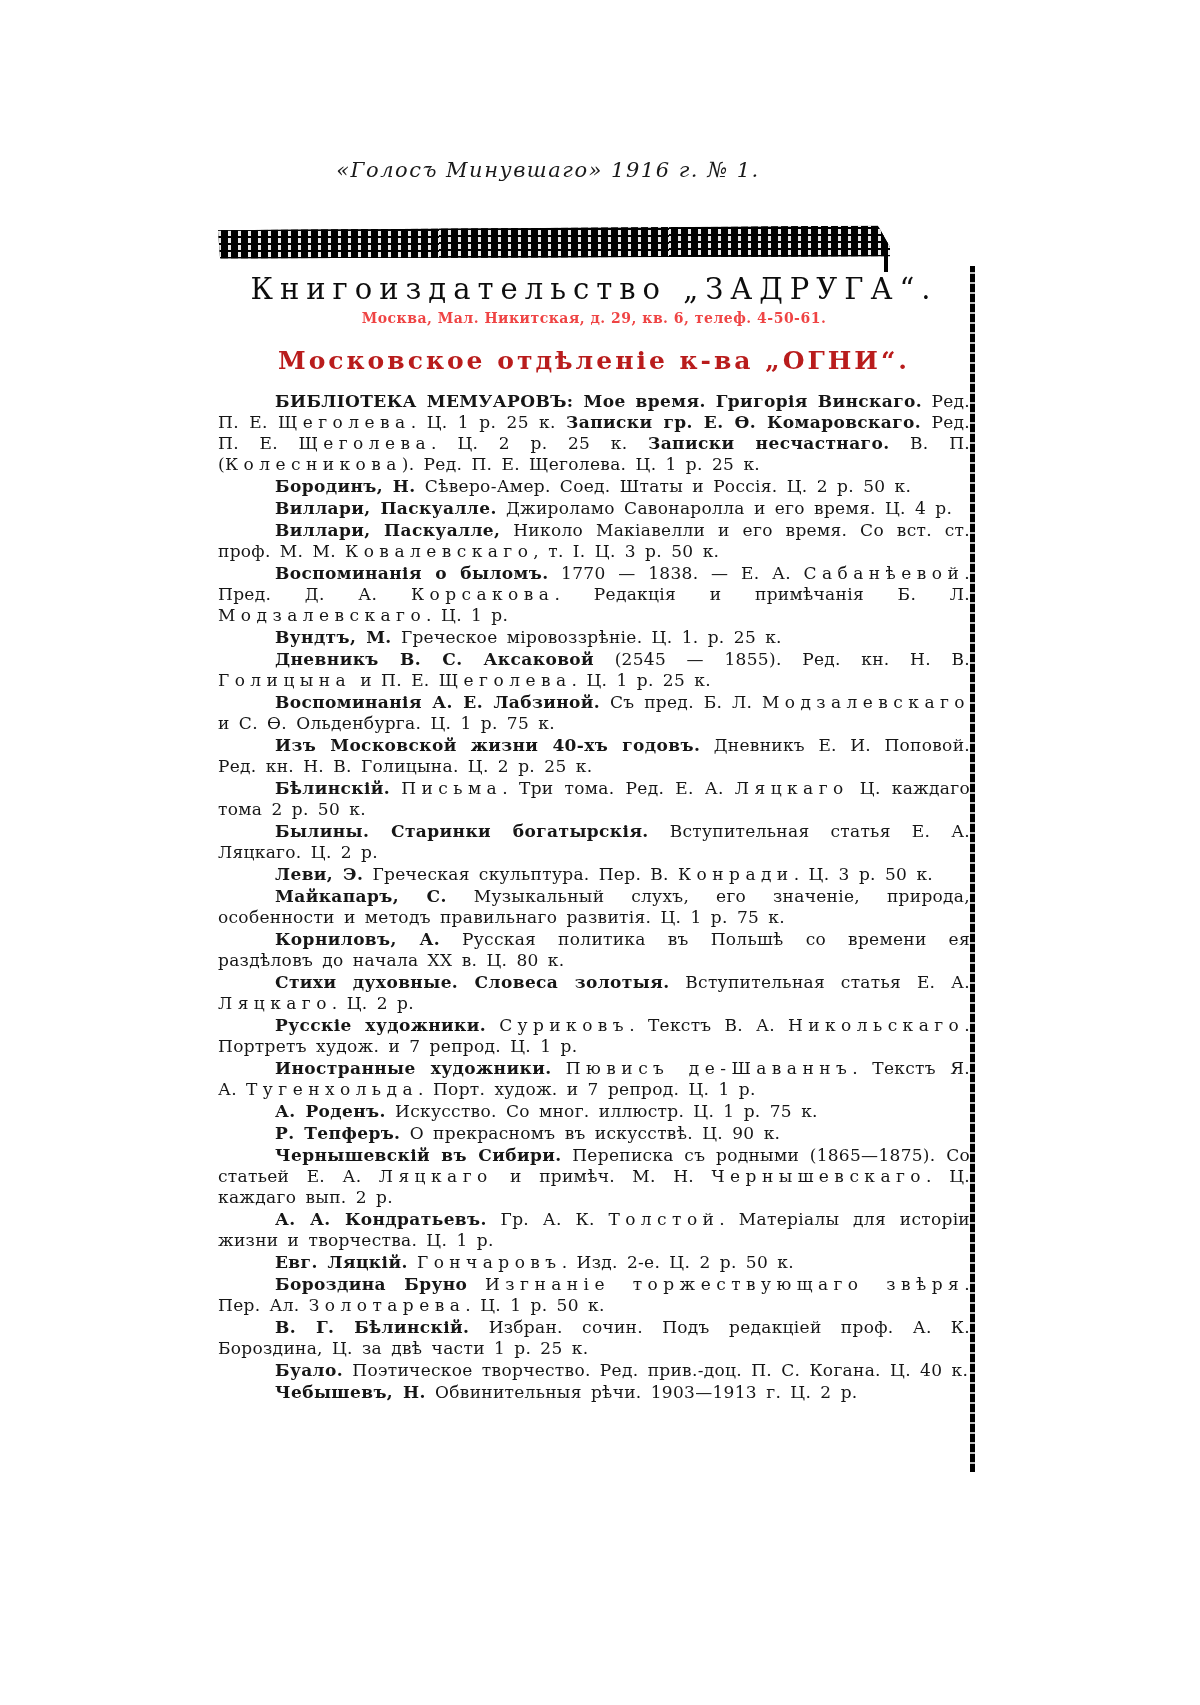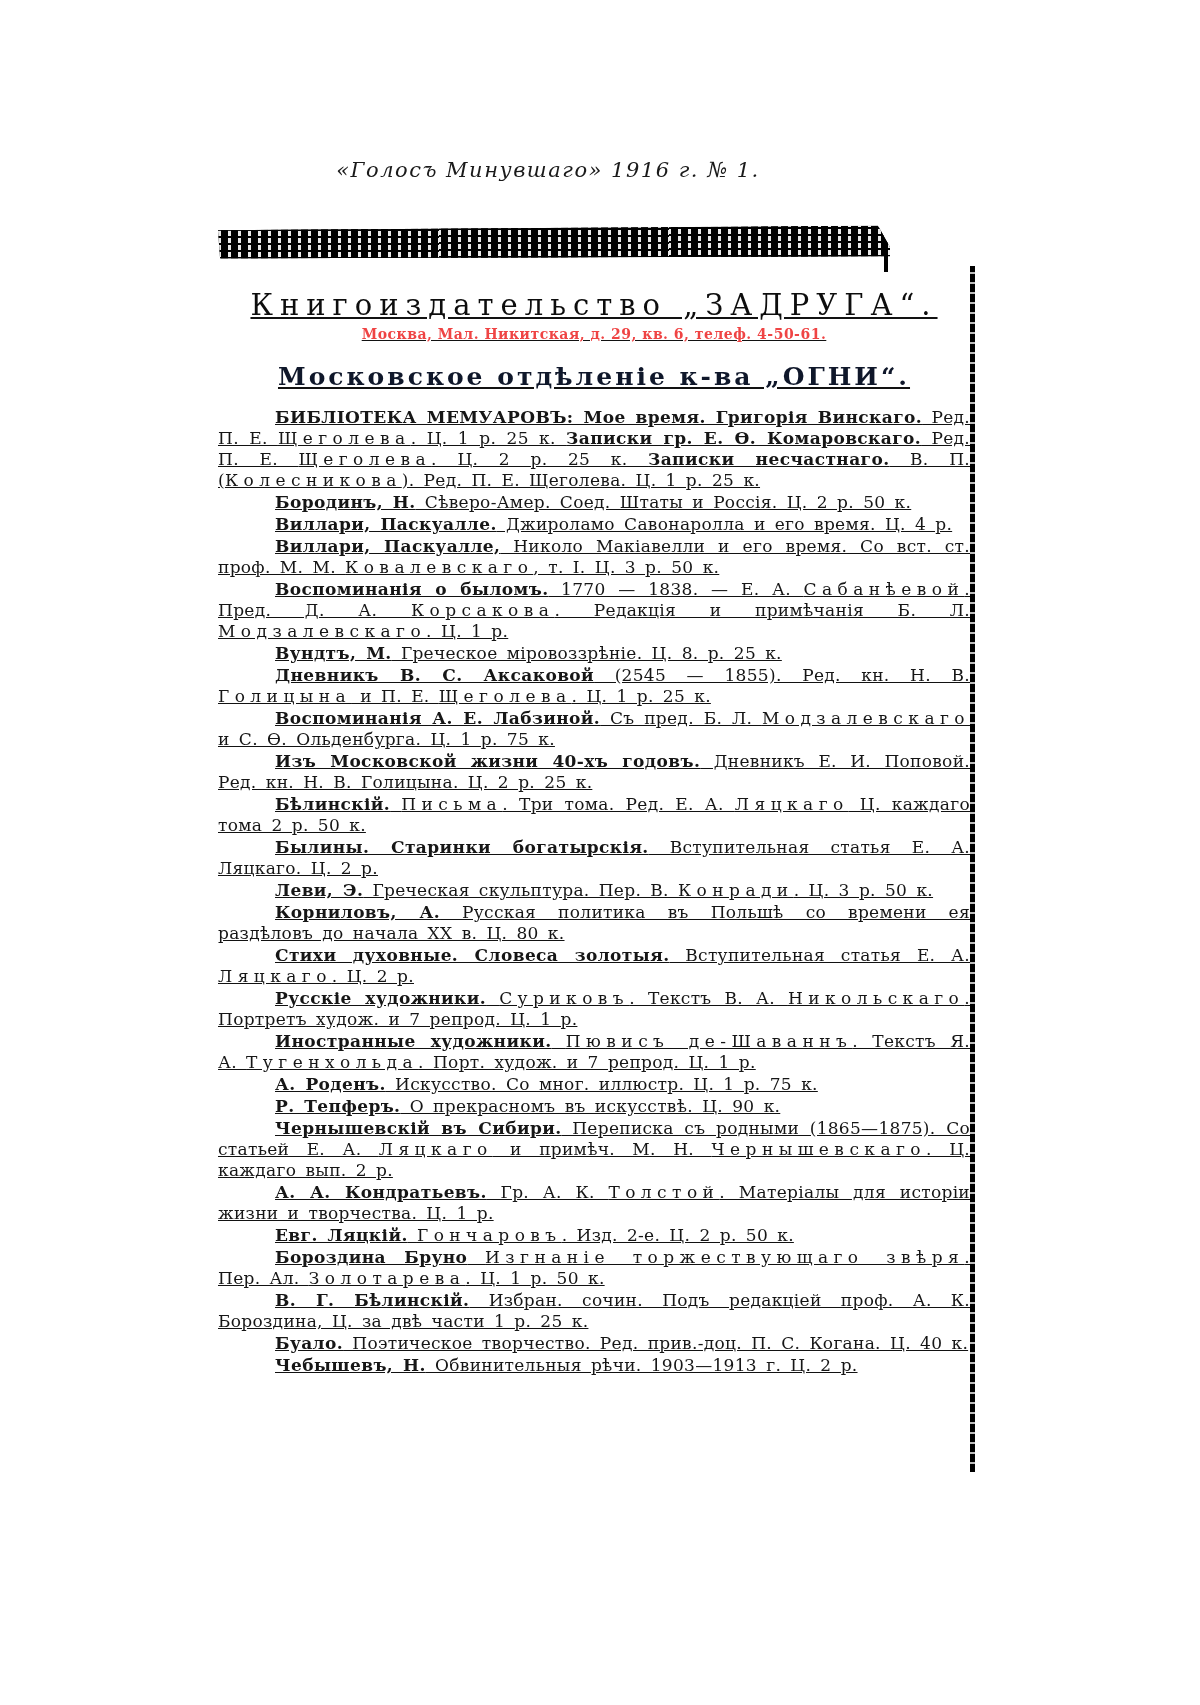--- a/index.html
+++ b/index.html
@@ -18,32 +18,32 @@
       repeating-linear-gradient(0deg, #000 0 2px, transparent 2px 7px),
       repeating-linear-gradient(90deg, #e9e9e9 0 3px, #000 3px 10px);
     clip-path:polygon(0 6%, 98.2% 0, 100% 70%, 100% 100%, 0.3% 96%);
     transform:rotate(-0.25deg);
   }
   .bar-tick{position:absolute;left:884px;top:256px;width:4px;height:16px;background:#000;}
   .edge-line{
     position:absolute;left:970px;top:266px;width:5px;height:1206px;
     background:repeating-linear-gradient(0deg, #000 0 8px, #bdbdbd 8px 10px);
   }
-  .content{position:absolute;left:218px;top:276px;width:752px;text-decoration:underline;}
+  .content{position:absolute;left:218px;top:260px;width:752px;}
   .publisher-title{
     margin-top:12px;text-align:center;font-size:29px;letter-spacing:7px;
     white-space:nowrap;color:#0d0d0d;
   }
   .publisher-address{
     margin-top:4px;text-align:center;font-weight:bold;font-size:14px;
     letter-spacing:0.5px;color:#ef4444;
   }
   .branch-title{
     margin-top:20px;text-align:center;font-weight:bold;font-size:25px;
-    letter-spacing:3px;color:#0f172a;white-space:nowrap;
+    letter-spacing:3px;color:#b91c1c;white-space:nowrap;
   }
   .book-list{
     margin-top:14px;font-size:17px;line-height:21px;text-align:justify;
     word-spacing:3.5px;letter-spacing:0.3px;color:#161616;
   }
   .entry{margin:0 0 1px 0;text-indent:57px;}
   .seg-bold{font-weight:bold;letter-spacing:0.4px;}
   .seg-plain{}
   .seg-spaced{letter-spacing:0.32em;}
   .watermark{
@@ -63,27 +63,28 @@
   <div class="content">
     <div class="publisher-title">Книгоиздательство „ЗАДРУГА“.</div>
     <div class="publisher-address">Москва, Мал. Никитская, д. 29, кв. 6, телеф. 4-50-61.</div>
     <div class="branch-title">Московское отдѣленіе к-ва „ОГНИ“.</div>
     <div class="book-list" style="color: rgb(22, 22, 22); margin-top: 16px;">
         <p class="entry"><span class="seg-bold">БИБЛІОТЕКА МЕМУАРОВЪ: Мое время. Григорія Винскаго.</span><span class="seg-plain"> Ред. П. Е. </span><span class="seg-spaced">Щеголева</span><span class="seg-plain">. Ц. 1 р. 25 к. </span><span class="seg-bold">Записки гр. Е. Ѳ. Комаровскаго.</span><span class="seg-plain"> Ред. П. Е. </span><span class="seg-spaced">Щеголева</span><span class="seg-plain">. Ц. 2 р. 25 к. </span><span class="seg-bold">Записки несчастнаго.</span><span class="seg-plain"> В. П. (</span><span class="seg-spaced">Колесникова</span><span class="seg-plain">). Ред. П. Е. Щеголева. Ц. 1 р. 25 к.</span></p>
         <p class="entry"><span class="seg-bold">Бородинъ, Н.</span><span class="seg-plain"> Сѣверо-Амер. Соед. Штаты и Россія. Ц. 2 р. 50 к.</span></p>
         <p class="entry"><span class="seg-bold">Виллари, Паскуалле.</span><span class="seg-plain"> Джироламо Савонаролла и его время. Ц. 4 р.</span></p>
         <p class="entry"><span class="seg-bold">Виллари, Паскуалле,</span><span class="seg-plain"> Николо Макіавелли и его время. Со вст. ст. проф. М. М. </span><span class="seg-spaced">Ковалевскаго</span><span class="seg-plain">, т. I. Ц. 3 р. 50 к.</span></p>
         <p class="entry"><span class="seg-bold">Воспоминанія о быломъ.</span><span class="seg-plain"> 1770 — 1838. — Е. А. </span><span class="seg-spaced">Сабанѣевой</span><span class="seg-plain">. Пред. Д. А. </span><span class="seg-spaced">Корсакова</span><span class="seg-plain">. Редакція и примѣчанія Б. Л. </span><span class="seg-spaced">Модзалевскаго</span><span class="seg-plain">. Ц. 1 р.</span></p>
-        <p class="entry"><span class="seg-bold">Вундтъ, М.</span><span class="seg-plain"> Греческое міровоззрѣніе. Ц. 8. р. 25 к.</span></p>
+        <p class="entry"><span class="seg-bold">Вундтъ, М.</span><span class="seg-plain"> Греческое міровоззрѣніе. Ц. 1. р. 25 к.</span></p>
         <p class="entry"><span class="seg-bold">Дневникъ В. С. Аксаковой</span><span class="seg-plain"> (2545 — 1855). Ред. кн. Н. В. </span><span class="seg-spaced">Голицына</span><span class="seg-plain"> и П. Е. </span><span class="seg-spaced">Щеголева</span><span class="seg-plain">. Ц. 1 р. 25 к.</span></p>
         <p class="entry"><span class="seg-bold">Воспоминанія А. Е. Лабзиной.</span><span class="seg-plain"> Съ пред. Б. Л. </span><span class="seg-spaced">Модзалевскаго</span><span class="seg-plain"> и С. Ѳ. Ольденбурга. Ц. 1 р. 75 к.</span></p>
         <p class="entry"><span class="seg-bold">Изъ Московской жизни 40-хъ годовъ.</span><span class="seg-plain"> Дневникъ Е. И. Поповой. Ред. кн. Н. В. Голицына. Ц. 2 р. 25 к.</span></p>
         <p class="entry"><span class="seg-bold">Бѣлинскій.</span><span class="seg-plain"> </span><span class="seg-spaced">Письма</span><span class="seg-plain">. Три тома. Ред. Е. А. </span><span class="seg-spaced">Ляцкаго</span><span class="seg-plain"> Ц. каждаго тома 2 р. 50 к.</span></p>
         <p class="entry"><span class="seg-bold">Былины. Старинки богатырскія.</span><span class="seg-plain"> Вступительная статья Е. А. Ляцкаго. Ц. 2 р.</span></p>
         <p class="entry"><span class="seg-bold">Леви, Э.</span><span class="seg-plain"> Греческая скульптура. Пер. В. </span><span class="seg-spaced">Конради</span><span class="seg-plain">. Ц. 3 р. 50 к.</span></p>
+        <p class="entry"><span class="seg-bold">Майкапаръ, С.</span><span class="seg-plain"> Музыкальный слухъ, его значеніе, природа, особенности и методъ правильнаго развитія. Ц. 1 р. 75 к.</span></p>
         <p class="entry"><span class="seg-bold">Корниловъ, А.</span><span class="seg-plain"> Русская политика въ Польшѣ со времени ея раздѣловъ до начала XX в. Ц. 80 к.</span></p>
         <p class="entry"><span class="seg-bold">Стихи духовные. Словеса золотыя.</span><span class="seg-plain"> Вступительная статья Е. А. </span><span class="seg-spaced">Ляцкаго</span><span class="seg-plain">. Ц. 2 р.</span></p>
         <p class="entry"><span class="seg-bold">Русскіе художники.</span><span class="seg-plain"> </span><span class="seg-spaced">Суриковъ</span><span class="seg-plain">. Текстъ В. А. </span><span class="seg-spaced">Никольскаго</span><span class="seg-plain">. Портретъ худож. и 7 репрод. Ц. 1 р.</span></p>
         <p class="entry"><span class="seg-bold">Иностранные художники.</span><span class="seg-plain"> </span><span class="seg-spaced">Пювисъ де-Шаваннъ</span><span class="seg-plain">. Текстъ Я. А. </span><span class="seg-spaced">Тугенхольда</span><span class="seg-plain">. Порт. худож. и 7 репрод. Ц. 1 р.</span></p>
         <p class="entry"><span class="seg-bold">А. Роденъ.</span><span class="seg-plain"> Искусство. Со мног. иллюстр. Ц. 1 р. 75 к.</span></p>
         <p class="entry"><span class="seg-bold">Р. Тепферъ.</span><span class="seg-plain"> О прекрасномъ въ искусствѣ. Ц. 90 к.</span></p>
         <p class="entry"><span class="seg-bold">Чернышевскій въ Сибири.</span><span class="seg-plain"> Переписка съ родными (1865—1875). Со статьей Е. А. </span><span class="seg-spaced">Ляцкаго</span><span class="seg-plain"> и примѣч. М. Н. </span><span class="seg-spaced">Чернышевскаго</span><span class="seg-plain">. Ц. каждаго вып. 2 р.</span></p>
         <p class="entry"><span class="seg-bold">А. А. Кондратьевъ.</span><span class="seg-plain"> Гр. А. К. </span><span class="seg-spaced">Толстой</span><span class="seg-plain">. Матеріалы для исторіи жизни и творчества. Ц. 1 р.</span></p>
         <p class="entry"><span class="seg-bold">Евг. Ляцкій.</span><span class="seg-plain"> </span><span class="seg-spaced">Гончаровъ</span><span class="seg-plain">. Изд. 2-е. Ц. 2 р. 50 к.</span></p>
         <p class="entry"><span class="seg-bold">Бороздина Бруно</span><span class="seg-plain"> </span><span class="seg-spaced">Изгнаніе торжествующаго звѣря</span><span class="seg-plain">. Пер. Ал. </span><span class="seg-spaced">Золотарева</span><span class="seg-plain">. Ц. 1 р. 50 к.</span></p>

